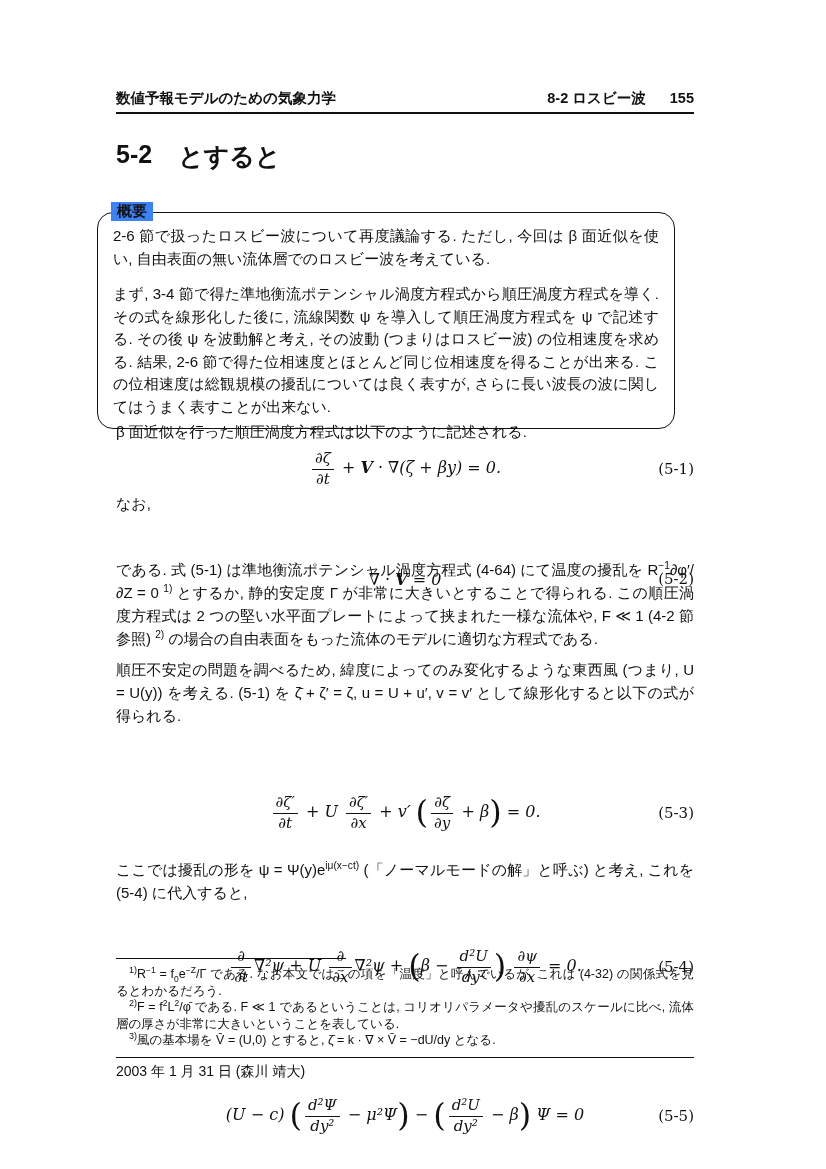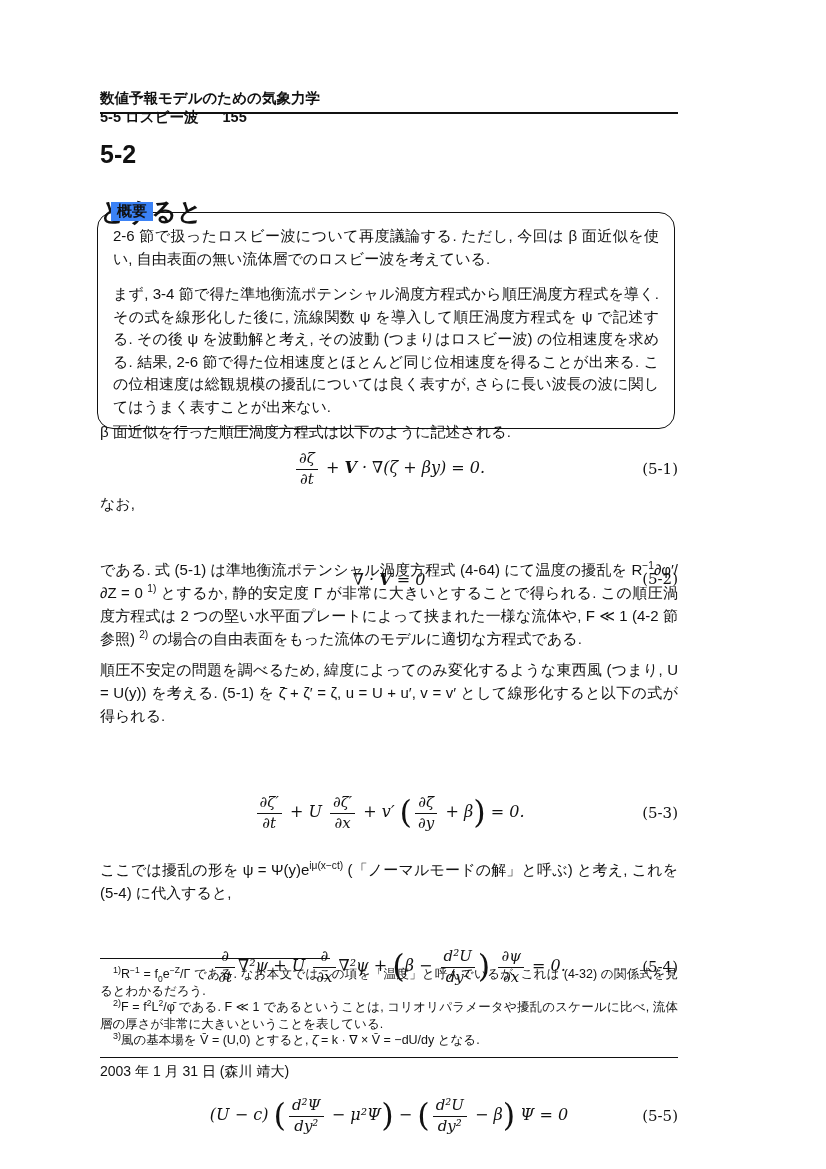--- a/index.html
+++ b/index.html
@@ -1,19 +1,19 @@
 <!DOCTYPE html>
 <html><head>
 <meta charset="utf-8">
 <style>
   html,body{margin:0;padding:0;background:#e8e8e8;}
   .page{position:relative;width:826px;height:1169px;background:#ffffff;overflow:hidden;
         font-family:"Liberation Sans","DejaVu Sans",sans-serif;color:#111;}
   .content{position:absolute;left:100px;top:0;width:578px;height:100%;}
-  .abs{position:absolute;left:0;width:100%;flex-direction:column;}
+  .abs{position:absolute;left:16px;width:100%;}
 
   
   .hdr{display:flex;justify-content:space-between;align-items:baseline;font-size:14.5px;font-weight:bold;}
   .hdr-right{display:flex;gap:24px;align-items:baseline;}
   .rule{background:#111;}
 
   
   .title{font-size:25px;font-weight:bold;display:flex;gap:26px;}
 
   
@@ -51,21 +51,21 @@
 </style>
 </head>
 <body>
 
 <div class="page">
   <div class="content">
 
     <div class="abs hdr" style="top:89px;">
       <span>数値予報モデルのための気象力学</span>
       <span class="hdr-right">
-        <span>5-5 ロスビー波</span>
+        <span>8-2 ロスビー波</span>
         <span>155</span>
       </span>
     </div>
     <div class="abs rule" style="top:112px;height:1.6px;"></div>
 
     <div class="abs title" style="top:140px;">
       <span>5-2</span>
       <span>とすると</span>
     </div>
 

